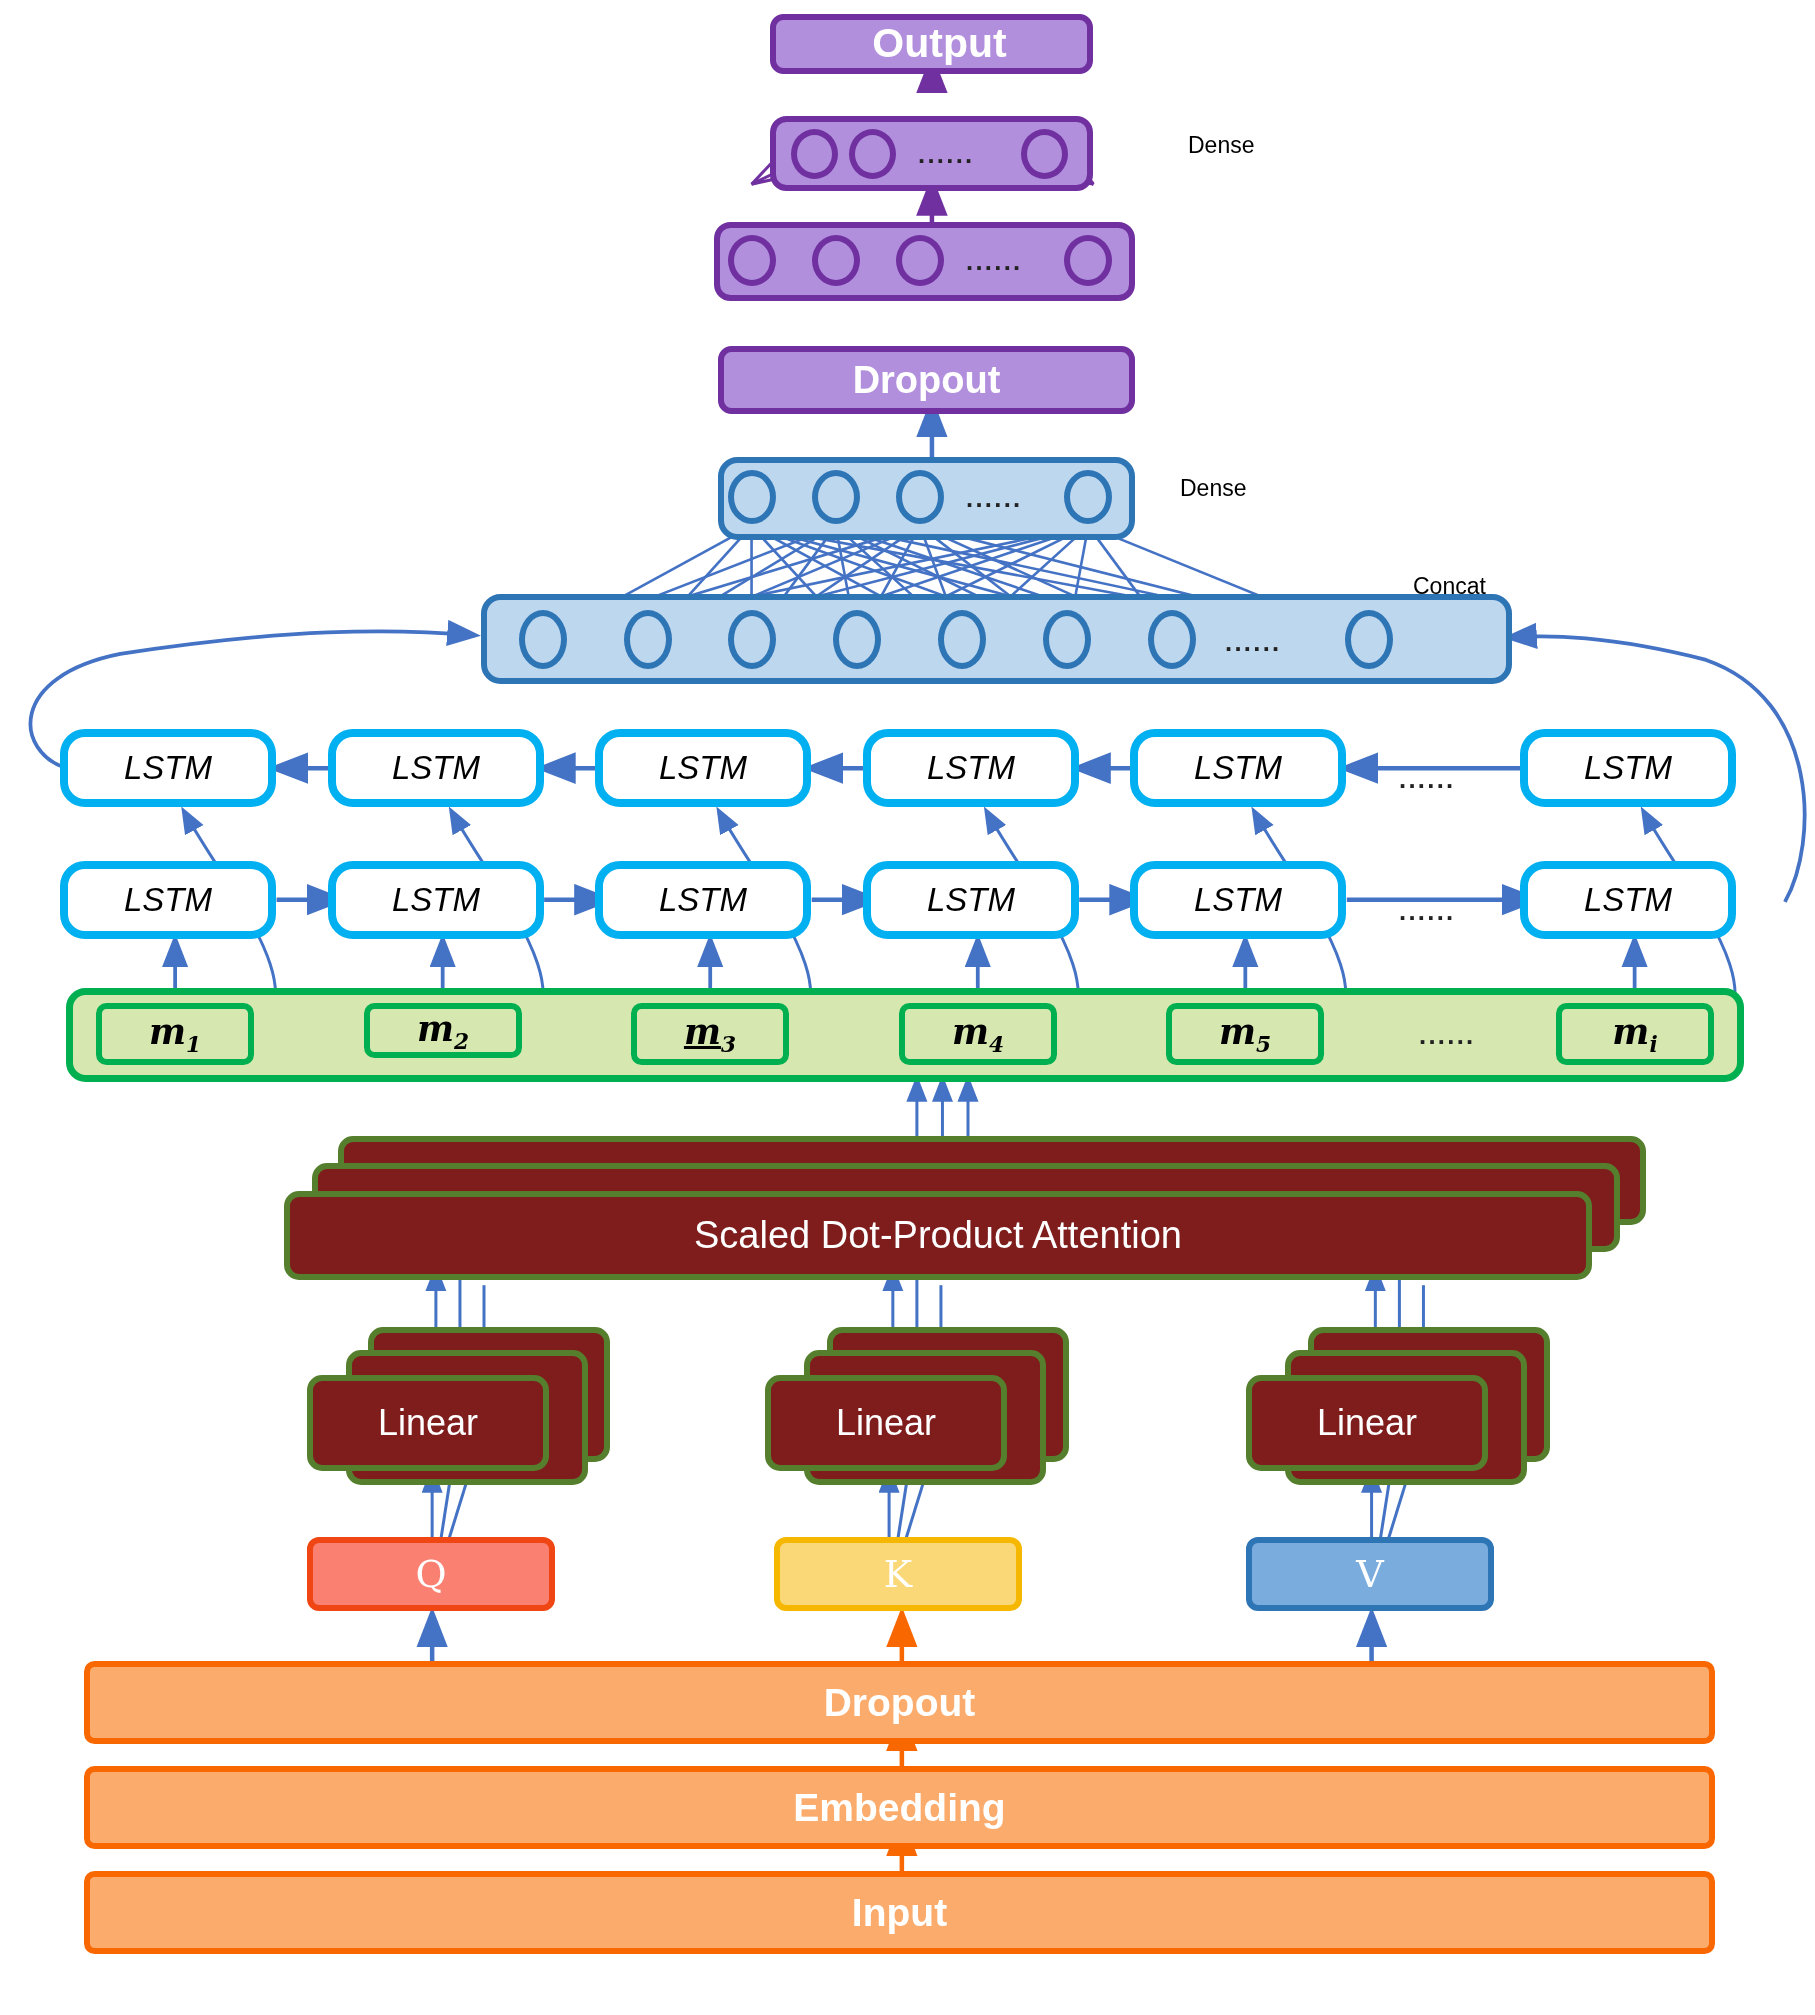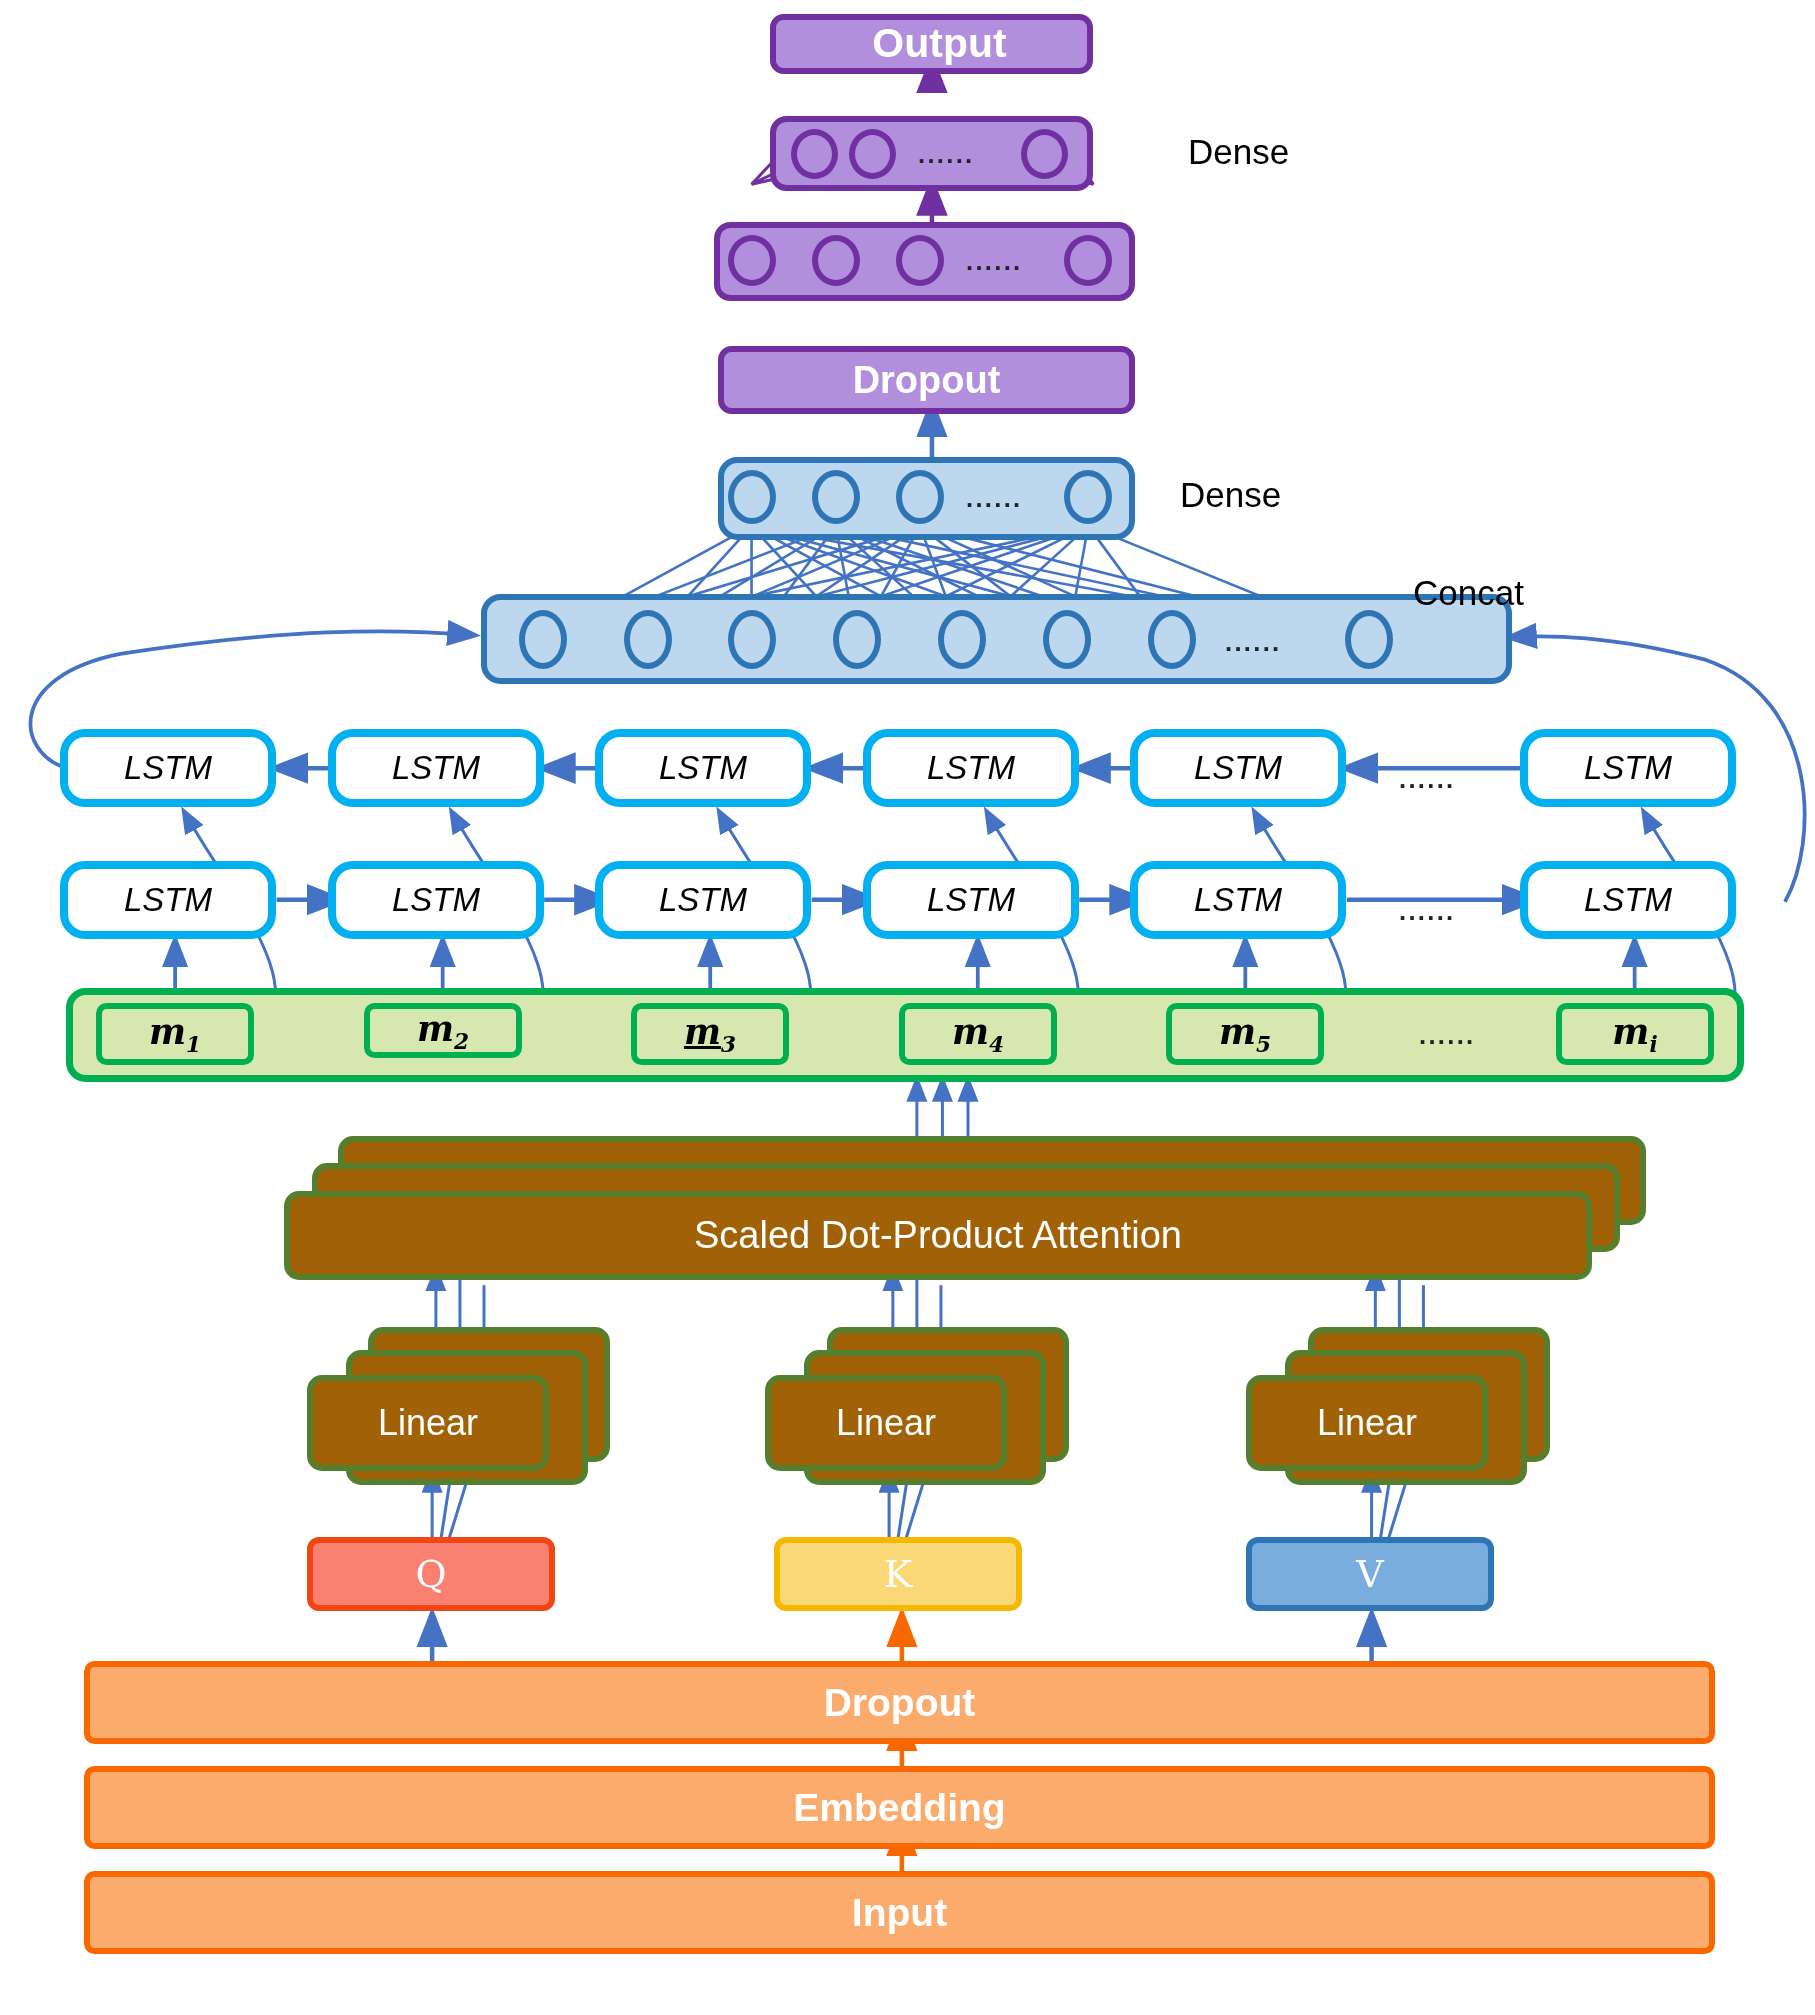--- a/index.html
+++ b/index.html
@@ -20,31 +20,31 @@
   .blue-node{border:6.8px solid #2e75b6;border-radius:50%;background:transparent;box-sizing:border-box;}
 
   
   .lstm{background:#ffffff;border:8.3px solid #00b0f0;border-radius:25px;color:#000000;font-style:italic;}
 
   
   .mband{background:#d6e8b0;border:7.5px solid #00b050;border-radius:19.5px;}
   .mcell{background:#d6e8b0;border:6.8px solid #00b050;border-radius:10.5px;color:#000;}
 
   
-  .gstack{background:#a16207;border:6px solid #557f2d;border-radius:15px;color:#ffffff;align-items:center;}
+  .gstack{background:#7f1d1d;border:6px solid #557f2d;border-radius:15px;color:#ffffff;align-items:center;}
 
   
   .qbox{background:#fa8072;border:6.8px solid #ef4613;border-radius:12px;color:#fff;}
   .kbox{background:#fbd877;border:6.8px solid #f5b700;border-radius:12px;color:#fff;}
   .vbox{background:#7aadde;border:6.8px solid #2e75b6;border-radius:12px;color:#fff;}
 
   
   .orange{background:#fbab6b;border:6.8px solid #f96800;border-radius:10.5px;color:#ffffff;font-weight:bold;}
 
-  .lbl-plain{position:absolute;color:#000;font-size:35px;white-space:nowrap;}
+  .lbl-plain{position:absolute;color:#000;font-size:23px;white-space:nowrap;}
   .dots{position:absolute;color:#000;letter-spacing:2.3px;white-space:nowrap;font-weight:bold;}
   .mtxt{font-family:"DejaVu Serif", serif;font-style:italic;font-weight:bold;font-size:35px;}
   .mtxt sub{font-size:0.62em;font-style:italic;font-weight:bold;}
   .serif{font-family:"DejaVu Serif", serif;font-weight:normal;}
 </style>
 </head>
 <body>
 
 <div id="stage">
 

